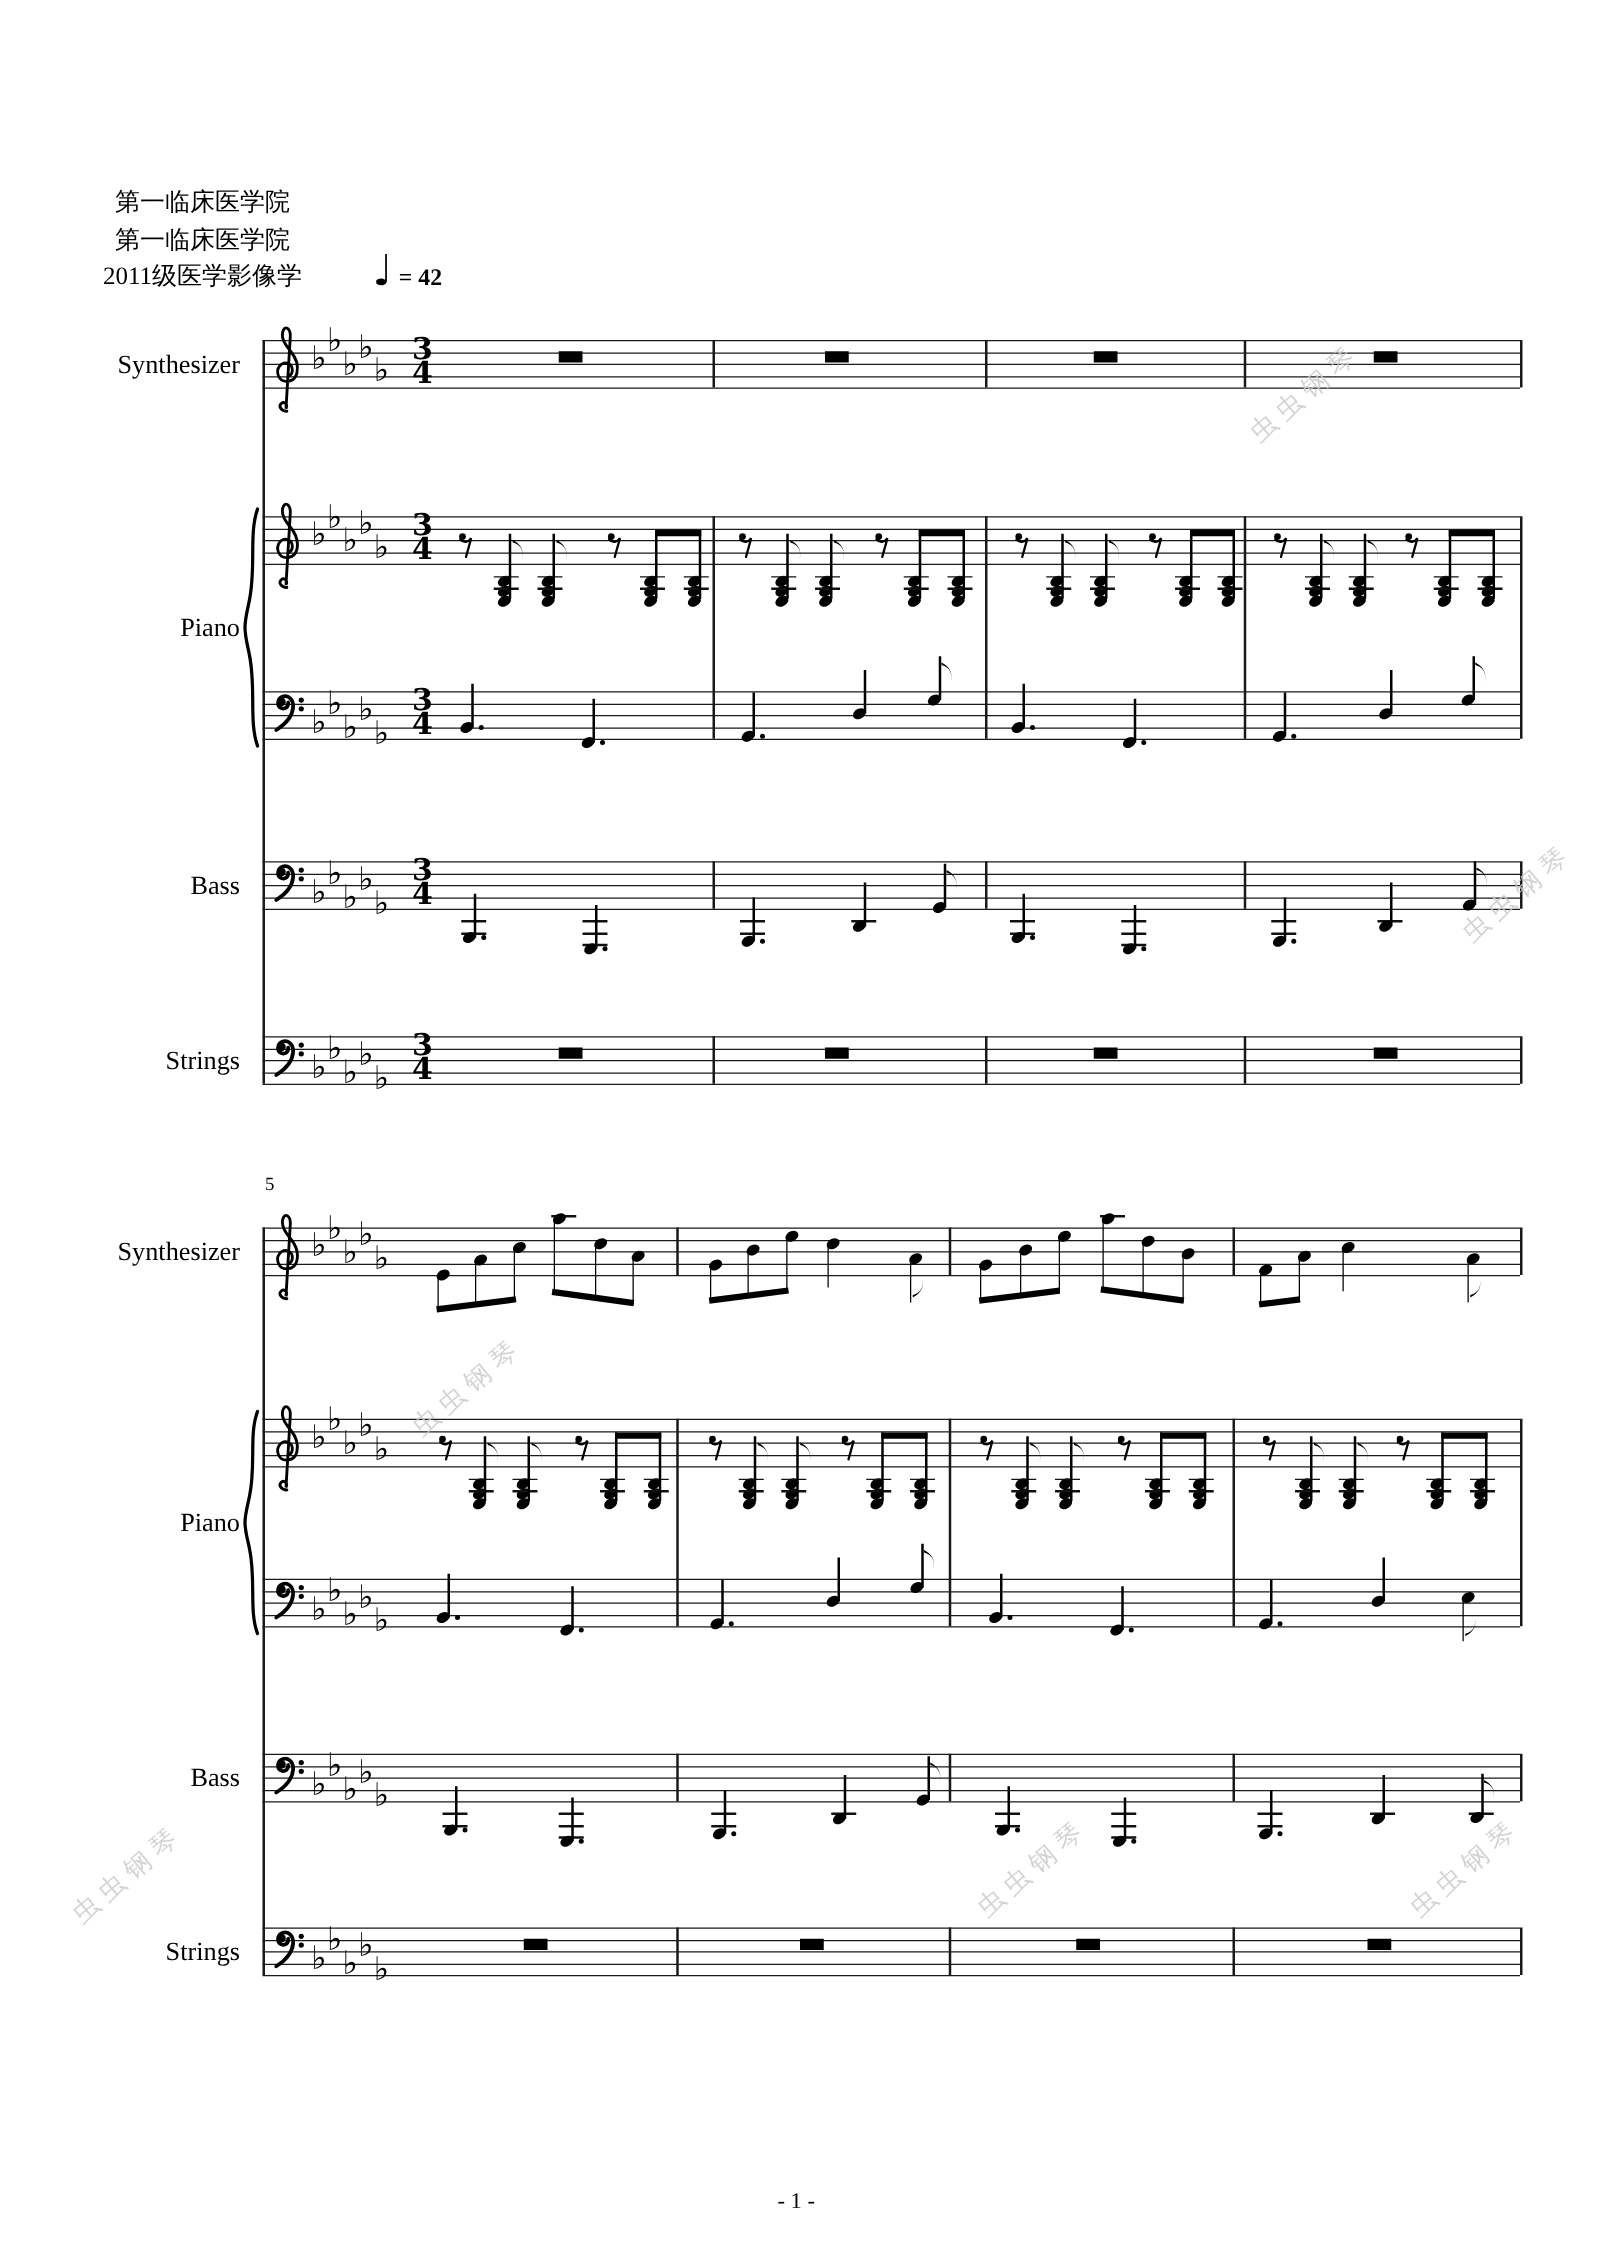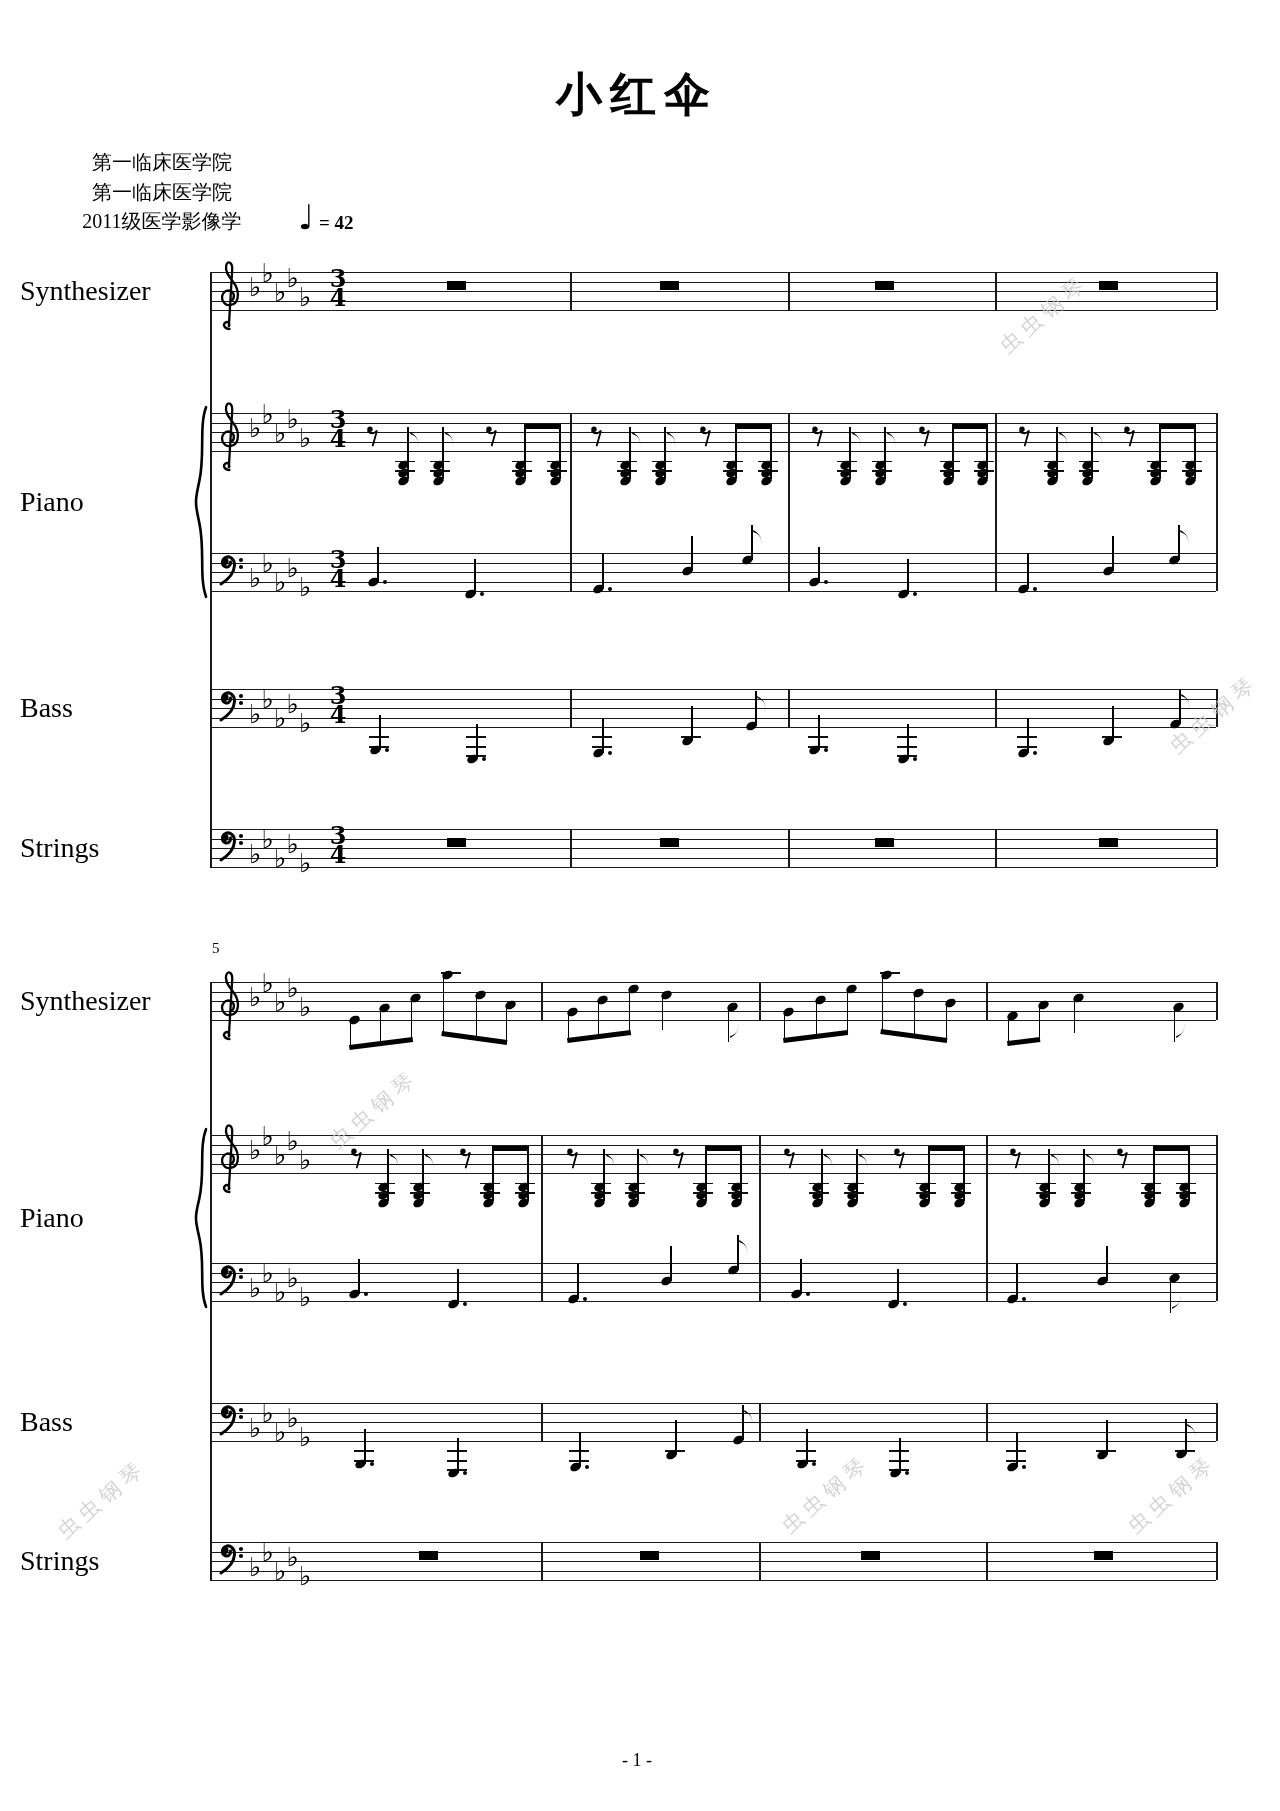--- a/index.html
+++ b/index.html
@@ -22,33 +22,32 @@
   .nhead{position:absolute;width:11px;height:8px;background:#000;border-radius:55% 45% 55% 45%;
          transform:rotate(-20deg);}
   .stem{position:absolute;width:1.8px;background:#000;}
   .ndot{position:absolute;width:4px;height:4px;border-radius:50%;background:#000;}
   .lline{position:absolute;width:20px;height:1.6px;background:#111;}
   .wrest{position:absolute;width:19px;height:9px;background:#000;}
   .beam{position:absolute;height:5px;background:#000;transform-origin:0 0;}
   .flat{position:absolute;font-family:"DejaVu Sans",sans-serif;font-size:26px;line-height:26px;}
   .tsig{position:absolute;width:24px;text-align:center;
         font:bold 24px/20px "DejaVu Serif",serif;}
-  .ilabel{position:absolute;left:20px;width:172px;
-          font-size:28px;line-height:26px;font-family:"Liberation Serif",serif;}
+  .ilabel{position:absolute;left:20px;width:172px;text-align:right;
+          font-size:21px;line-height:26px;font-family:"Liberation Serif",serif;}
   .mnum{position:absolute;font-size:15px;}
   .svgwrap{position:absolute;line-height:0;}
   .flagdn{transform:scaleY(-1);}
   .wm{position:absolute;font-size:21px;color:#c9c9c9;opacity:.8;letter-spacing:6px;
       transform:rotate(-40deg);white-space:nowrap;}
 </style>
 </head>
 <body>
 
 <div class="page">
-  <div class="title">小红伞</div>
 
   <div class="hleft">
     <div>第一临床医学院</div>
     <div>第一临床医学院</div>
     <div>2011级医学影像学</div>
   </div>
 
   <div class="tempo">
     <span class="tnote">♩</span>
     <span class="tval">= 42</span>

